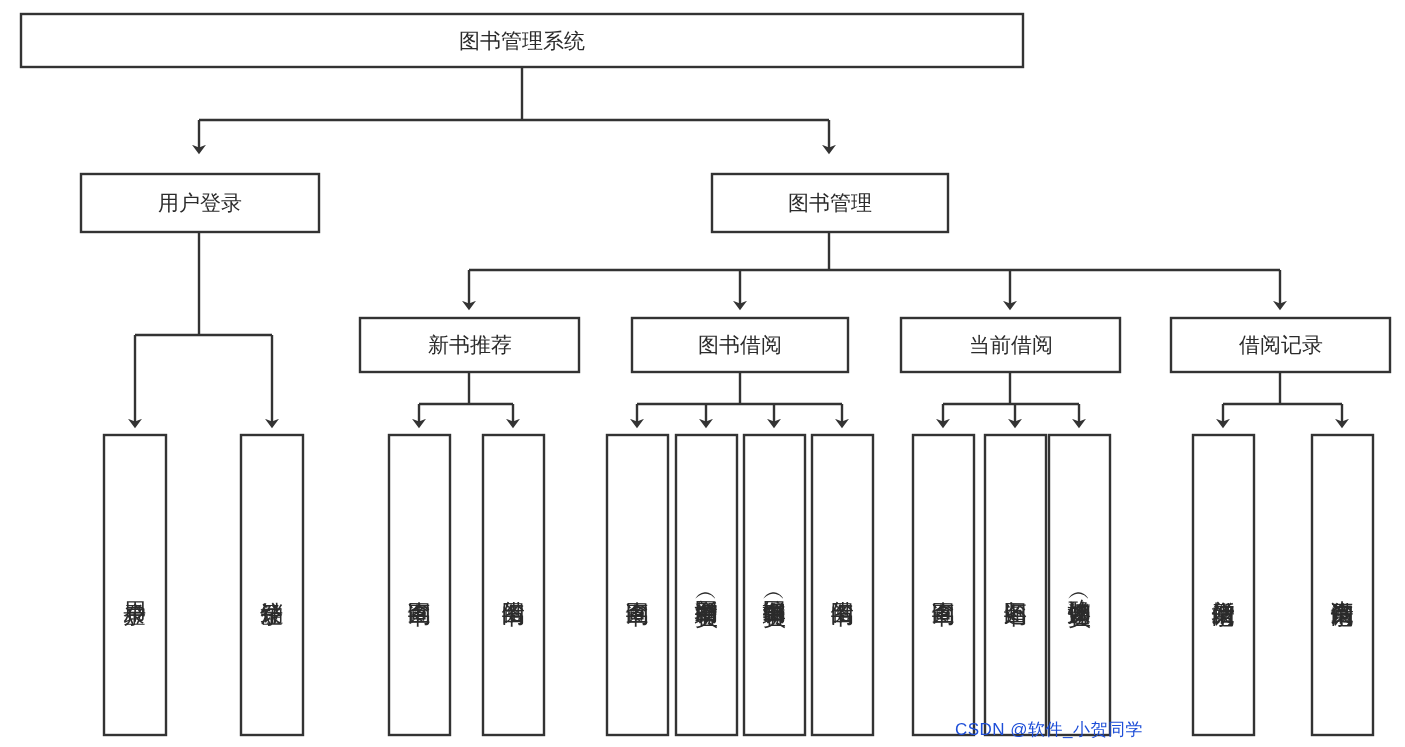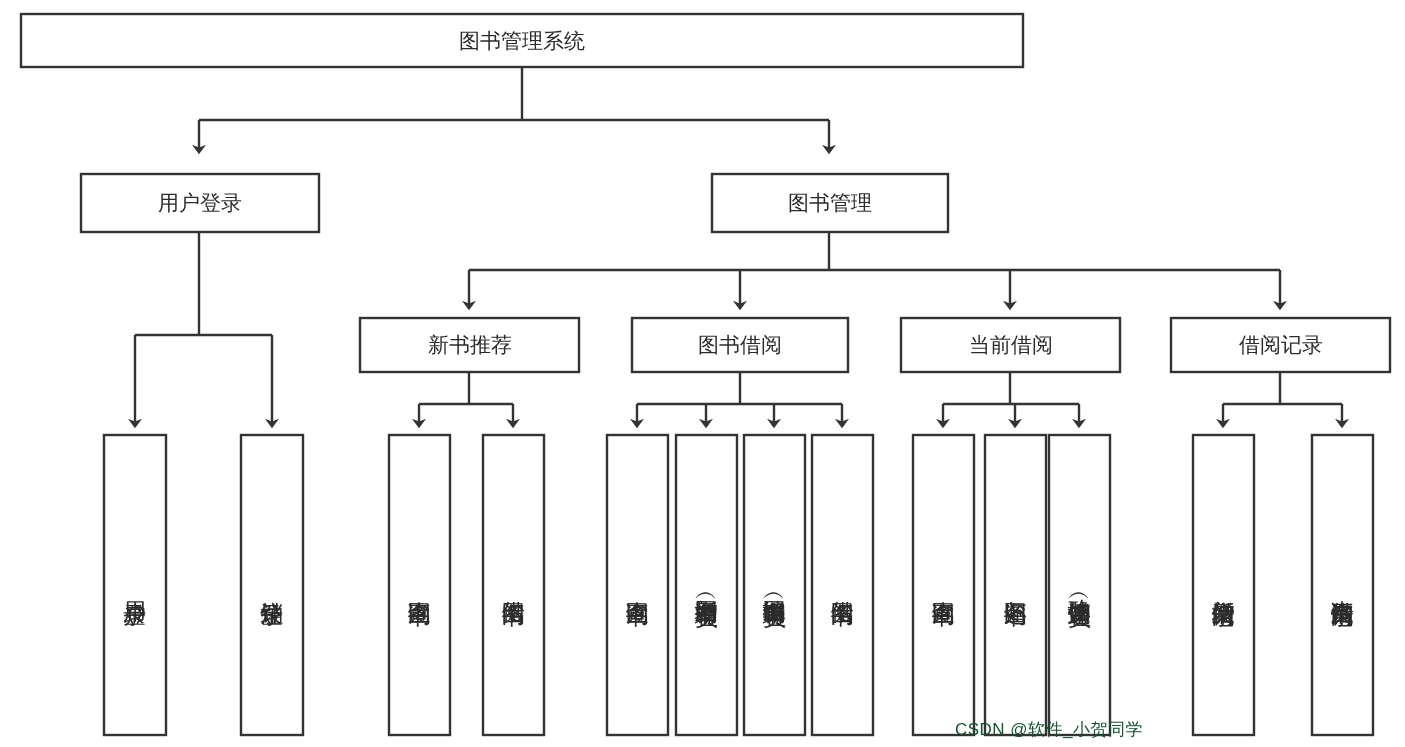--- a/index.html
+++ b/index.html
@@ -27,21 +27,21 @@
     text-orientation:upright;
     font-family:"Liberation Sans","DejaVu Sans",sans-serif;
     font-size:23px;line-height:1.16;color:#2b2b2b;
     letter-spacing:1px;
     white-space:nowrap;
     text-align:center;
   }
   .watermark{
     position:absolute;right:8px;bottom:6px;
     font-family:"Liberation Sans","DejaVu Sans",sans-serif;
-    font-size:17px;color:#14532d;letter-spacing:.5px;
+    font-size:17px;color:#1d4ed8;letter-spacing:.5px;
     pointer-events:none;user-select:none;
   }
 </style>
 </head>
 <body>
 
 <div id="stage">
 
   <svg id="diagram" viewBox="0 0 1405 747">
     <defs>

